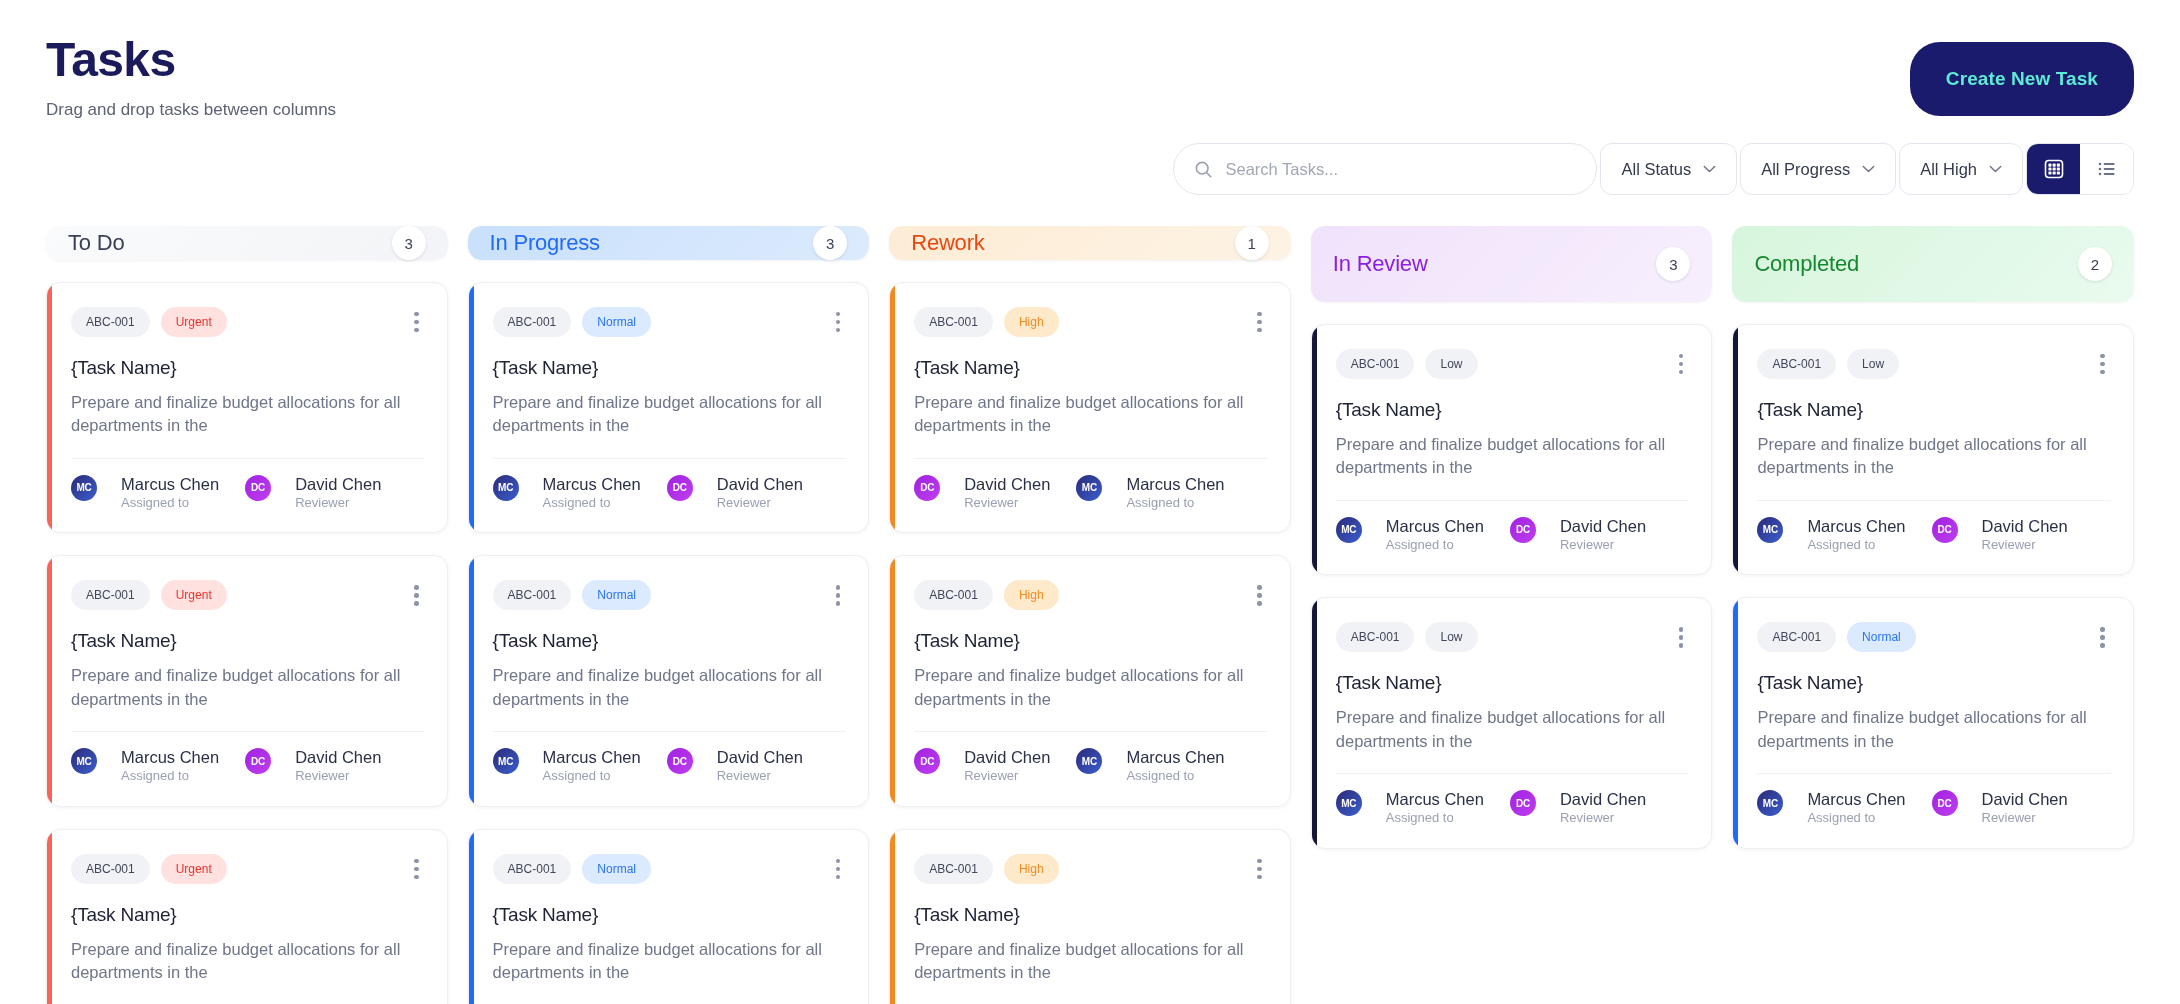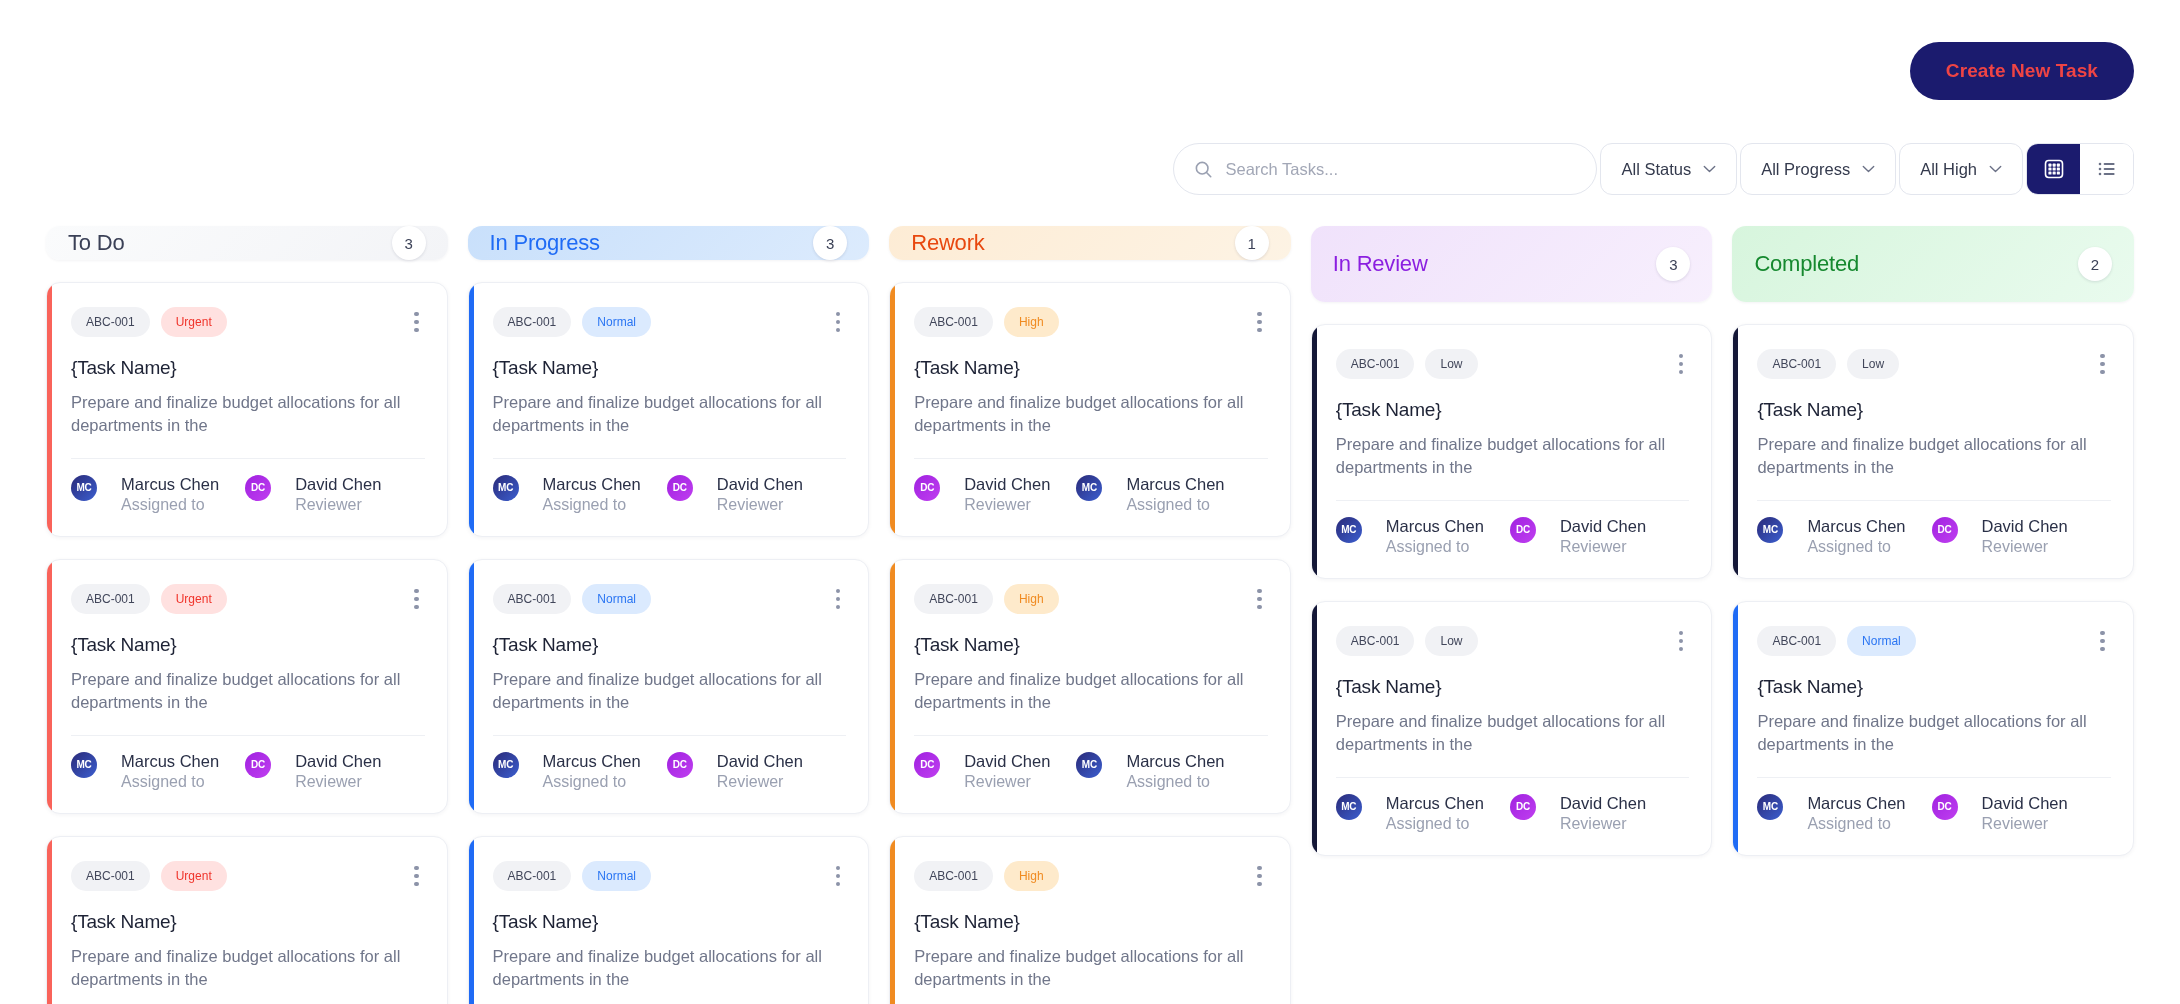--- a/index.html
+++ b/index.html
@@ -39,24 +39,24 @@
   .page-subtitle {
     margin-top: 13px;
     font-size: 17px;
     color: #5d6274;
     font-weight: 400;
   }
   .create-btn {
     position: absolute;
     top: 42px;
     right: 46px;
-    height: 58px;
+    height: 74px;
     padding: 0 36px;
     background: #1b1b6e;
-    color: #ef4444;
+    color: #5eead4;
     font-size: 19px;
     font-weight: 600;
     border: none;
     border-radius: 30px;
     cursor: pointer;
     letter-spacing: 0.1px;
   }
 
   
   .toolbar {
@@ -256,27 +256,31 @@
     font-weight: 700;
     display: flex;
     align-items: center;
     justify-content: center;
     flex: 0 0 auto;
     letter-spacing: -0.2px;
   }
   .avatar-mc { background: linear-gradient(135deg,#2a2a78 0%,#3c5fd0 100%); }
   .avatar-dc { background: linear-gradient(135deg,#a021e0 0%,#c03ff0 100%); }
   .person-name { font-size: 16.5px; color: #2a3047; line-height: 1.15; white-space: nowrap; }
-  .person-role { font-size: 16px; color: #9aa0b1; line-height: 1.2; margin-top: 1px; }
+  .person-role { font-size: 13px; color: #9aa0b1; line-height: 1.2; margin-top: 1px; }
 </style>
 </head>
 <body>
 
 <div id="app">
 
+  <div class="header">
+    <div class="page-title">Tasks</div>
+    <div class="page-subtitle">Drag and drop tasks between columns</div>
+  </div>
 
   <button class="create-btn">Create New Task</button>
 
   <div class="toolbar">
 
     <div class="search-box">
       <svg width="19" height="19" viewBox="0 0 20 20" fill="none">
         <circle cx="8.6" cy="8.6" r="6.1" stroke="#9aa0b1" stroke-width="1.7"></circle>
         <line x1="13.2" y1="13.2" x2="17.6" y2="17.6" stroke="#9aa0b1" stroke-width="1.7" stroke-linecap="round"></line>
       </svg>

